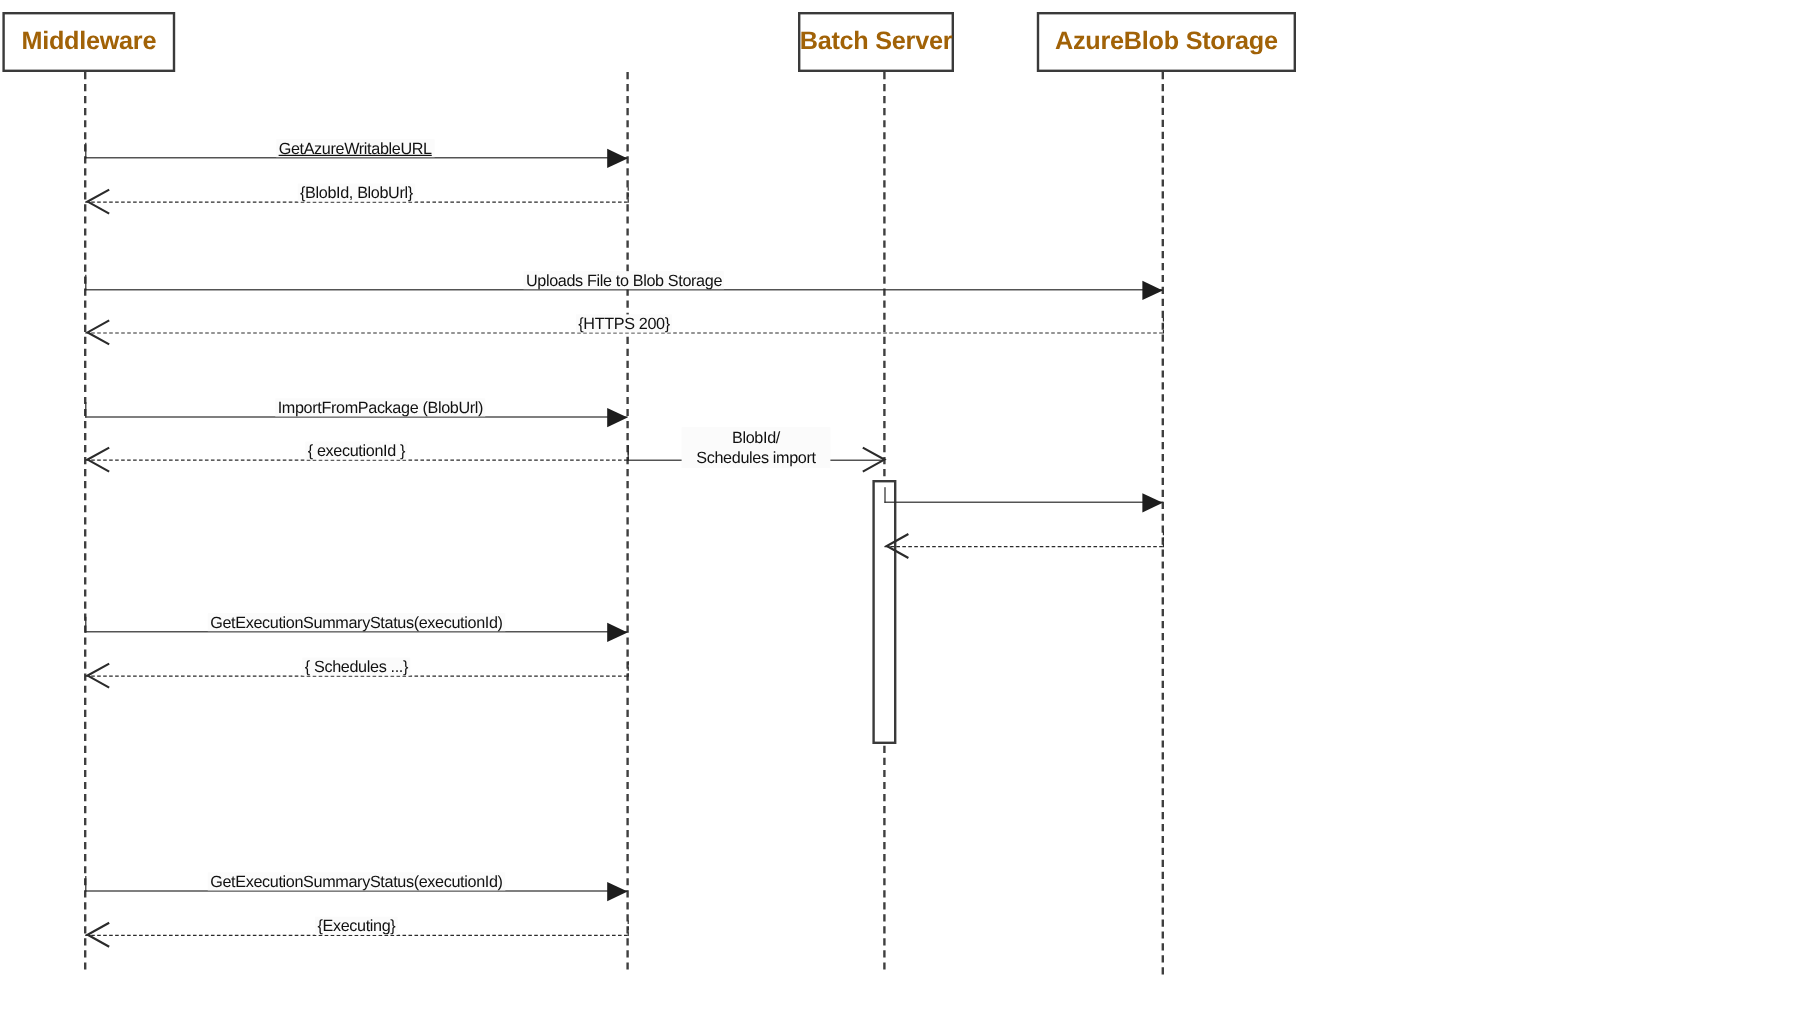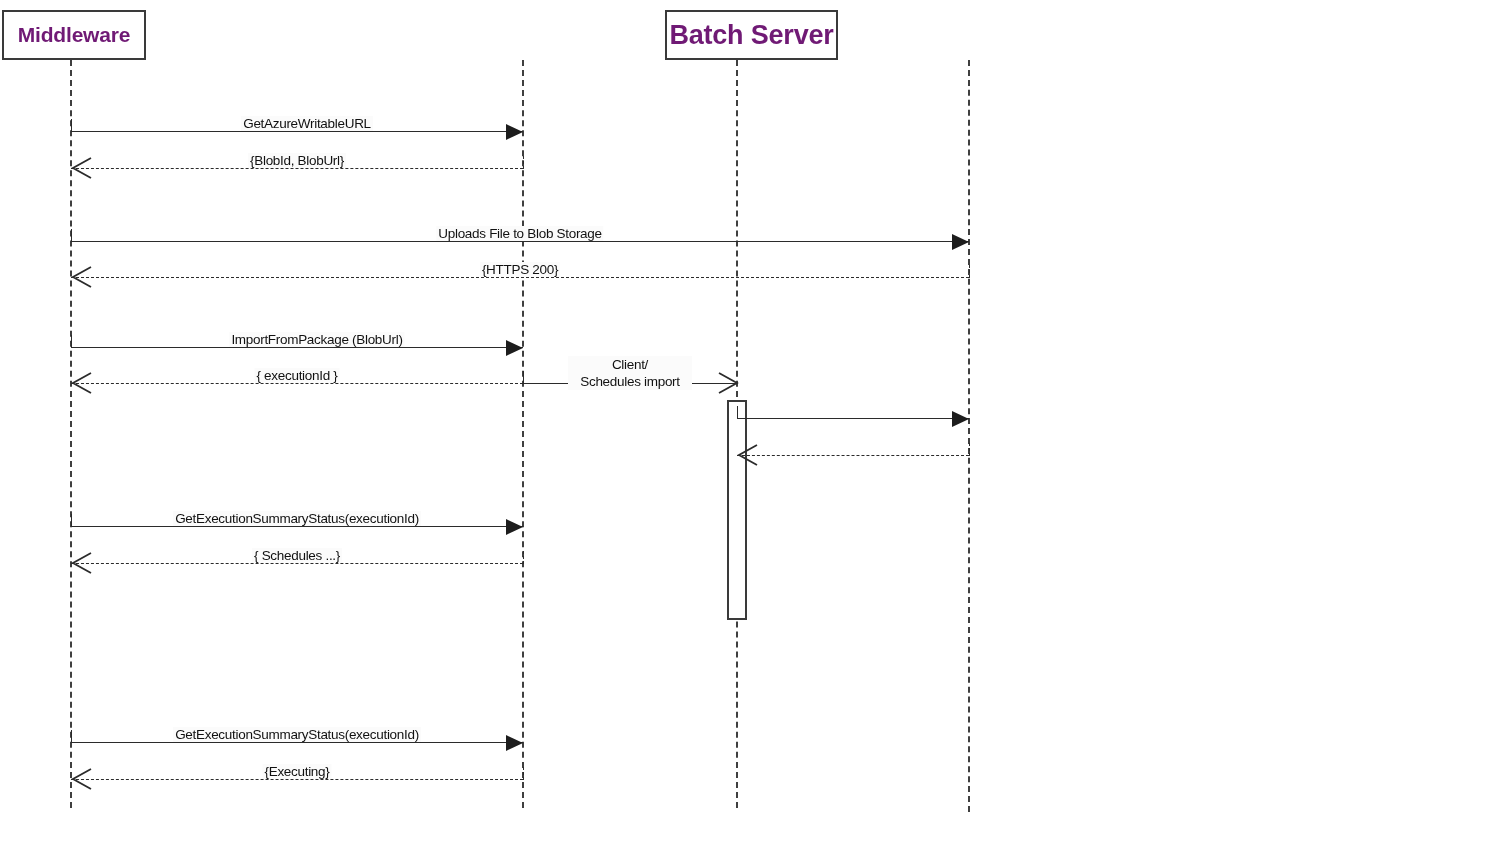--- a/index.html
+++ b/index.html
@@ -17,21 +17,21 @@
     overflow: hidden;
   }
   .lifeline-box {
     position: absolute;
     box-sizing: border-box;
     border: 2px solid #3a3a3a;
     background: #ffffff;
     display: flex;
     align-items: center;
     justify-content: center;
-    color: #701a75;
+    color: #a16207;
     letter-spacing: -0.2px;
     white-space: nowrap;
   }
   .lifeline-box.bold { font-weight: bold; }
   .lifeline-line {
     position: absolute;
     width: 0;
     border-left: 2px dashed #3f3f3f;
   }
   .activation {
@@ -94,29 +94,32 @@
 </head>
 <body>
 
 <div id="canvas">
     <div class="lifeline-line" style="left: 70px; top: 60px; height: 748px;"></div>
     <div class="lifeline-box bold" style="left: 2px; top: 10px; width: 144px; height: 50px; font-size: 21px;">
       <span>Middleware</span>
     </div>
     <div class="lifeline-line" style="left: 522px; top: 60px; height: 748px;"></div>
     <div class="lifeline-line" style="left: 736px; top: 60px; height: 748px;"></div>
-    <div class="lifeline-box bold" style="left: 665px; top: 10px; width: 173px; height: 50px; font-size: 27px;">
+    <div class="lifeline-box bold" style="left: 665px; top: 10px; width: 130px; height: 50px; font-size: 21px;">
       <span>Batch Server</span>
     </div>
     <div class="lifeline-line" style="left: 968px; top: 60px; height: 752px;"></div>
+    <div class="lifeline-box bold" style="left: 864px; top: 10px; width: 216px; height: 50px; font-size: 21px;">
+      <span>AzureBlob Storage</span>
+    </div>
     <div class="activation" style="left: 727px; top: 400px; width: 20px; height: 220px;"></div>
     <div class="msg-line" style="left: 71px; top: 131px; width: 452px;"></div>
     <div class="stub" style="left: 71px; top: 119px; height: 13px;"></div>
     <div class="arrow-solid-right" style="left: 506px; top: 124px;"></div>
-    <div class="msg-label" style="left: 307px; top: 116px;">GetAzureWritableURL</div>
+    <div class="msg-label" style="left: 296px; top: 116px; text-decoration: underline;">GetAzureWritableURL</div>
     <div class="msg-line dashed" style="left: 71px; top: 168px; width: 452px;"></div>
     <div class="stub dashed" style="left: 523px; top: 156px; height: 13px;"></div>
     <svg class="arrow-open" width="22" height="22" style="left: 71px; top: 157px;">
       <path d="M 20 1 L 2 11 L 20 21"></path>
     </svg>
     <div class="msg-label" style="left: 297px; top: 153px;">{BlobId, BlobUrl}</div>
     <div class="msg-line" style="left: 71px; top: 241px; width: 898px;"></div>
     <div class="stub" style="left: 71px; top: 229px; height: 13px;"></div>
     <div class="arrow-solid-right" style="left: 952px; top: 234px;"></div>
     <div class="msg-label" style="left: 520px; top: 226px; text-align: right;">Uploads File to Blob Storage</div>
@@ -135,21 +138,21 @@
     <svg class="arrow-open" width="22" height="22" style="left: 71px; top: 372px;">
       <path d="M 20 1 L 2 11 L 20 21"></path>
     </svg>
     <div class="msg-label" style="left: 297px; top: 368px;">{ executionId }</div>
     <div class="msg-line" style="left: 523px; top: 383px; width: 214px;"></div>
     <div class="stub" style="left: 523px; top: 371px; height: 13px;"></div>
     <svg class="arrow-open" width="22" height="22" style="left: 717px; top: 372px;">
       <path d="M 2 1 L 20 11 L 2 21"></path>
     </svg>
     <div class="msg-label two-line" style="left: 630px; top: 356px; width: 120px;">
-      <div>Client/</div>
+      <div>BlobId/</div>
       <div>Schedules import</div>
     </div>
     <div class="msg-line" style="left: 737px; top: 418px; width: 232px;"></div>
     <div class="stub" style="left: 737px; top: 406px; height: 13px;"></div>
     <div class="arrow-solid-right" style="left: 952px; top: 411px;"></div>
     <div class="msg-line dashed" style="left: 737px; top: 455px; width: 232px;"></div>
     <div class="stub dashed" style="left: 969px; top: 443px; height: 13px;"></div>
     <svg class="arrow-open" width="22" height="22" style="left: 737px; top: 444px;">
       <path d="M 20 1 L 2 11 L 20 21"></path>
     </svg>

